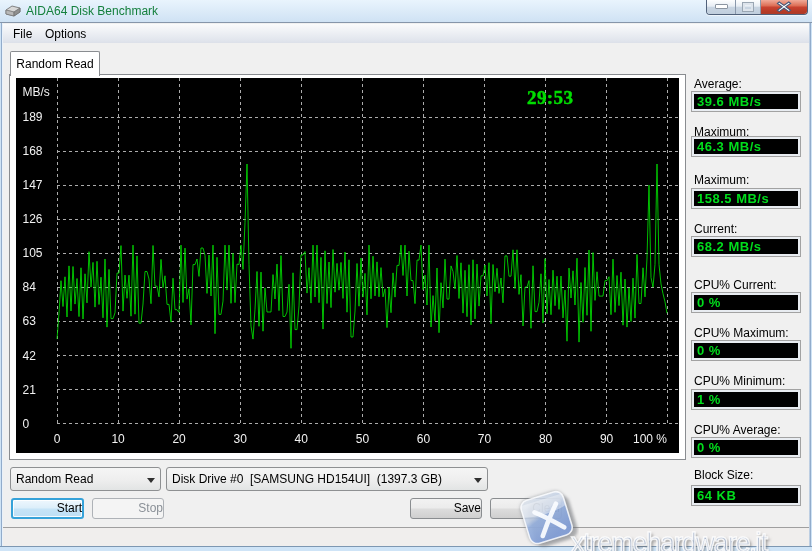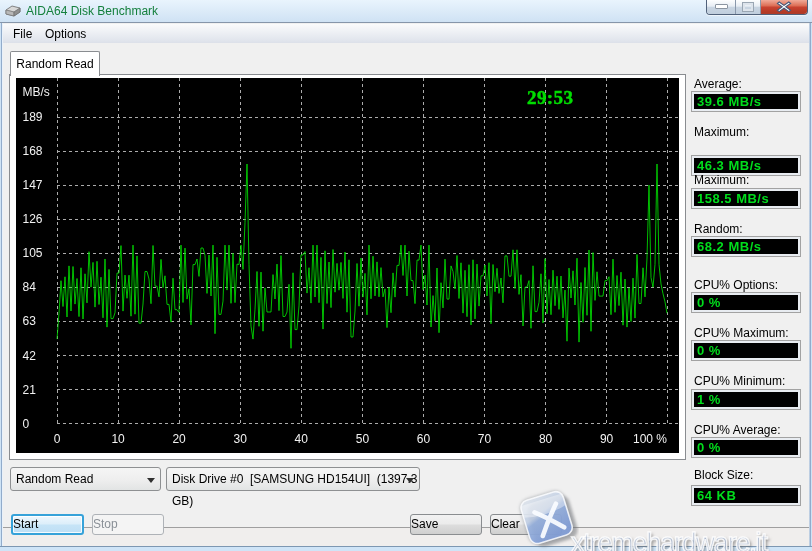--- a/index.html
+++ b/index.html
@@ -29,24 +29,24 @@
 
 
 .plab { position:absolute; left:694px; font-size:12px; color:#000; }
 .pbox { position:absolute; left:691px; width:110px; height:21px; background:#e8ecf1; border:1px solid #a2a2a2; padding:2px; }
 .pval { width:100%; height:100%; background:#000; color:#00dd1c; font-size:13px; font-weight:bold; padding-left:3px; line-height:15px; letter-spacing:0.5px; }
 
 
 .combo { position:absolute; top:467px; height:24px; border:1px solid #8e9092; border-radius:3px; background:linear-gradient(#f5f5f5,#eeeeee 55%,#e2e4e4); font-size:12px; color:#000; line-height:22px; padding-left:5px; }
 .combo .arr { position:absolute; right:5px; top:10px; width:0; height:0; border-left:4px solid transparent; border-right:4px solid transparent; border-top:5px solid #303030; }
 #combo1 { left:10px; width:151px; }
-#combo2 { left:166px; width:254px; }
-
-
-.btn { position:absolute; top:498px; height:21px; width:72px; border:1px solid #8a8d90; border-radius:3px; background:linear-gradient(#f2f2f2,#ebebeb 49%,#dddddd 51%,#cfcfcf); font-size:12px; color:#000; text-align:left; line-height:19px;margin-top:16px; }
+#combo2 { left:166px; width:322px; }
+
+
+.btn { position:absolute; top:498px; height:21px; width:72px; border:1px solid #8a8d90; border-radius:3px; background:linear-gradient(#f2f2f2,#ebebeb 49%,#dddddd 51%,#cfcfcf); font-size:12px; color:#000; text-align:right; line-height:19px; }
 #btn-start { left:11px; width:73px; border:2px solid #36a2d9; box-shadow:inset 0 0 0 1px rgba(255,255,255,0.85); background:linear-gradient(#eef7fd,#dceefa 48%,#c6e4f7 52%,#bedff5); line-height:16px; }
 #btn-stop { left:92px; border-color:#aeb2b7; background:#f4f4f4; color:#8a9097; }
 #btn-save { left:410px; }
 #btn-clear { left:490px; }
 
 
 #wmtext { left:571px; top:528px; font-size:27px; font-weight:normal; color:rgba(163,178,203,0.82); -webkit-text-stroke:1.5px rgba(255,255,255,0.85); letter-spacing:-1.2px; text-shadow:2px 2px 3px rgba(90,90,90,0.65); z-index:10; }
 #wmlogo { left:515px; top:488px; z-index:10; }
 </style></head>
 <body>
@@ -138,32 +138,32 @@
 
   <text x="511" y="26" fill="#00dd00" font-family="Liberation Serif,serif" font-weight="bold" font-size="19px" letter-spacing="0.4" stroke="#00dd00" stroke-width="0.5">29:53</text>
   <polyline points="41,261.1 43,235.2 45,202.7 47,228.5 49,198.8 51,239.0 53,187.9 55,233.0 57,188.5 59,226.1 61,200.5 63,238.6 65,189.8 67,241.0 69,195.8 71,224.9 73,173.7 75,209.1 77,184.4 79,229.1 81,183.3 83,226.5 85,199.2 87,239.8 89,181.0 91,249.1 93,191.4 95,240.6 97,240.6 99,234.8 101,195.1 103,195.1 105,167.6 107,233.1 109,197.1 111,220.3 113,197.2 115,238.2 117,167.1 119,236.2 121,177.9 123,245.2 125,245.2 127,226.0 129,193.5 131,193.5 133,201.0 135,225.7 137,167.5 139,208.2 141,208.2 143,218.8 145,181.4 147,209.7 149,197.8 151,226.4 153,226.4 155,244.1 157,200.2 159,231.7 161,231.7 163,234.4 165,167.1 167,224.5 169,170.1 171,221.1 173,210.7 175,246.9 177,186.6 179,186.6 181,181.0 183,198.4 185,170.0 187,170.0 189,177.4 191,215.4 193,177.0 195,218.0 197,167.1 199,255.7 201,179.3 203,236.4 205,236.4 207,223.1 209,167.1 211,212.1 213,167.1 215,225.3 217,175.3 219,224.6 221,186.1 223,186.5 225,167.1 227,191.4 229,144.4 231,86.0 233,186.5 235,248.1 237,261.1 239,231.2 241,193.5 243,248.3 245,194.1 247,253.2 249,209.9 251,234.0 253,234.0 255,234.0 257,196.6 259,221.0 261,186.1 263,232.6 265,177.6 267,238.5 269,238.5 271,234.0 273,206.3 275,270.3 277,194.8 279,251.6 281,251.6 283,227.9 285,177.0 287,177.0 289,173.5 291,215.1 293,189.7 295,225.1 297,167.1 299,219.0 301,167.1 303,224.7 305,179.4 307,251.1 309,172.8 311,225.5 313,184.0 315,229.6 317,171.5 319,214.2 321,185.4 323,212.2 325,184.4 327,220.4 329,174.1 331,234.2 333,181.8 335,259.0 337,259.0 339,233.0 341,185.5 343,228.2 345,180.0 347,219.1 349,195.4 351,236.9 353,167.1 355,220.8 357,178.2 359,217.9 361,183.9 363,218.8 365,189.6 367,218.9 369,210.8 371,249.6 373,209.3 375,234.7 377,194.9 379,219.1 381,187.4 383,187.4 385,167.1 387,197.5 389,167.1 391,218.0 393,173.2 395,202.6 397,202.6 399,225.6 401,182.1 403,182.1 405,167.1 407,211.6 409,197.1 411,227.0 413,167.1 415,249.0 417,217.6 419,242.8 421,190.0 423,254.7 425,204.7 427,229.9 429,181.1 431,221.1 433,221.1 435,187.9 437,193.5 439,211.0 441,177.5 443,220.5 445,184.8 447,235.1 449,192.3 451,238.7 453,186.7 455,246.9 457,181.8 459,240.9 461,186.1 463,228.1 465,197.8 467,197.8 469,187.0 471,218.0 473,184.7 475,245.8 477,186.5 479,213.7 481,190.3 483,215.4 485,200.0 487,224.8 489,177.9 491,177.9 493,198.2 495,198.2 497,171.8 499,210.6 501,171.8 503,216.4 505,196.7 507,248.0 509,209.1 511,209.1 513,202.6 515,250.3 517,187.8 519,233.6 521,233.6 523,224.3 525,195.8 527,244.9 529,180.6 531,235.8 533,201.5 535,236.7 537,192.2 539,227.7 541,198.2 543,231.4 545,198.0 547,239.9 549,212.1 551,263.2 553,190.1 555,220.0 557,192.8 559,227.0 561,180.2 563,264.1 565,204.5 567,244.3 569,189.5 571,237.3 573,172.0 575,253.3 577,174.6 579,222.4 581,193.8 583,218.1 585,218.1 587,218.1 589,202.6 591,202.6 593,198.7 595,236.7 597,181.1 599,234.3 601,197.5 603,227.6 605,194.2 607,247.2 609,201.0 611,249.1 613,209.8 615,243.5 617,200.1 619,240.1 621,176.5 623,225.5 625,225.5 627,189.8 629,218.9 631,180.0 633,107.1 635,199.5 637,209.2 639,186.5 641,86.0 643,186.5 645,206.0 647,215.7 649,223.8 651,235.2" fill="none" stroke="#00e000" stroke-width="0.85" stroke-linejoin="bevel"></polyline>
 </svg>
 
 <div class="plab" style="top:76.5px">Average:</div>
 <div class="pbox" style="top:90.7px">
     <div class="pval">39.6 MB/s</div>
   </div>
 <div class="plab" style="top:124.9px">Maximum:</div>
-<div class="pbox" style="top:155px">
+<div class="pbox" style="top:136px">
     <div class="pval">46.3 MB/s</div>
   </div>
 <div class="plab" style="top:173.3px">Maximum:</div>
 <div class="pbox" style="top:187.5px">
     <div class="pval">158.5 MB/s</div>
   </div>
-<div class="plab" style="top:221.7px">Random:</div>
+<div class="plab" style="top:221.7px">Current:</div>
 <div class="pbox" style="top:235.9px">
     <div class="pval">68.2 MB/s</div>
   </div>
-<div class="plab" style="top:277.5px">CPU% Options:</div>
+<div class="plab" style="top:277.5px">CPU% Current:</div>
 <div class="pbox" style="top:291.7px">
     <div class="pval">0 %</div>
   </div>
 <div class="plab" style="top:325.9px">CPU% Maximum:</div>
 <div class="pbox" style="top:340.1px">
     <div class="pval">0 %</div>
   </div>
 <div class="plab" style="top:374.3px">CPU% Minimum:</div>
 <div class="pbox" style="top:388.5px">
     <div class="pval">1 %</div>

